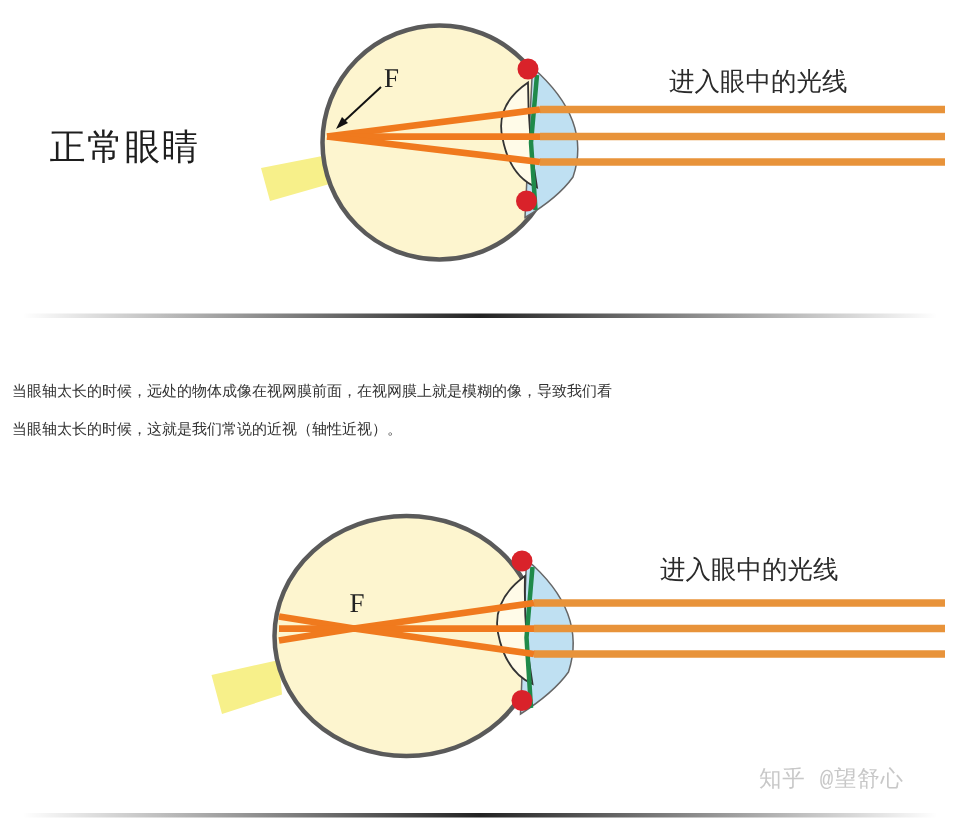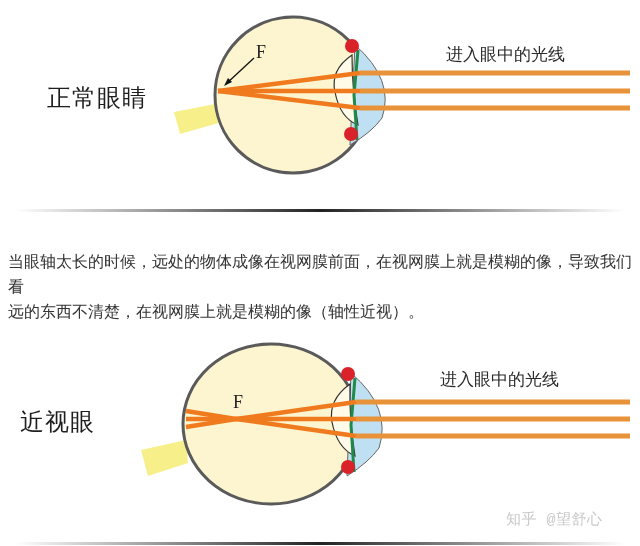--- a/index.html
+++ b/index.html
@@ -3,21 +3,21 @@
 <meta charset="utf-8">
 <style>
   html, body { margin:0; padding:0; background:#ffffff; }
   body { width:640px; height:546px; position:relative; overflow:hidden;
          font-family: "DejaVu Sans", "Liberation Sans", sans-serif; }
   .panel { position:absolute; left:0; width:640px; }
   .eye-label { position:absolute; font-size:24px; color:#1e1e1e; letter-spacing:1px; }
   .ray-label { position:absolute; font-size:17px; color:#2a2a2a;font-family:Liberation Mono, monospace; }
   .divider { position:absolute; left:15px; width:610px; height:3px;
              background: linear-gradient(to right, rgba(0,0,0,0) 0%, rgba(0,0,0,0.25) 15%, #222 50%, rgba(0,0,0,0.25) 85%, rgba(0,0,0,0) 100%); }
-  .para { position:absolute; left:8px; top:249px; width:628px; font-size:16px; line-height:25px; color:#333; }
+  .para { position:absolute; left:8px; top:249px; width:628px; font-size:10px; line-height:25px; color:#333; }
   .watermark { position:absolute; left:506px; top:510px; font-size:15px; color:#c8c8c8; letter-spacing:0.5px;font-family:Liberation Mono, monospace; }
   svg { position:absolute; left:0; }
 </style>
 </head>
 <body>
 
 <div class="panel" style="top:0;height:200px;">
   <svg width="640" height="200" viewBox="0 0 640 200" style="top:0;">
 
     <polygon points="174,112 220,103 222,122 180,134" fill="#f7f08a"></polygon>
@@ -41,29 +41,29 @@
     <g stroke="#f07a1e" stroke-width="4.5" fill="none">
       <line x1="360" y1="73" x2="218" y2="91"></line>
       <line x1="360" y1="91" x2="218" y2="91"></line>
       <line x1="360" y1="108" x2="218" y2="91"></line>
     </g>
 
     <line x1="254" y1="58" x2="226" y2="84" stroke="#111" stroke-width="1.3"></line>
     <polygon points="224,86 228,78 232,82" fill="#111"></polygon>
     <text x="256" y="58" font-family="Liberation Serif, serif" font-size="18" fill="#222">F</text>
   </svg>
-  <div class="eye-label" style="left:33px;top:82px;margin-left:14px;">正常眼睛</div>
+  <div class="eye-label" style="left:33px;top:82px;">正常眼睛</div>
   <div class="ray-label" style="left:446px;top:43px;">进入眼中的光线</div>
 </div>
 
 <div class="divider" style="top:209px;"></div>
 
 <div class="para">
   <div>当眼轴太长的时候，远处的物体成像在视网膜前面，在视网膜上就是模糊的像，导致我们看</div>
-  <div>远的东西不清楚，在视网膜上就是模糊的像（轴性近视）。</div>
+  <div>当眼轴太长的时候，这就是我们常说的近视（轴性近视）。</div>
 </div>
 
 <div class="panel" style="top:330px;height:200px;">
   <svg width="640" height="200" viewBox="0 0 640 200" style="top:0;">
     <polygon points="141,120 186,110 188,133 148,146" fill="#f7f08a"></polygon>
     <ellipse cx="271" cy="94" rx="88" ry="80" fill="#fdf5cf" stroke="#5a5a5a" stroke-width="3"></ellipse>
     <path d="M351,43 Q392,78 379,118 Q369,132 347,146 Z" fill="#bfe0f2" stroke="#666" stroke-width="1"></path>
     <path d="M350,54 Q328,70 332,92 Q337,118 355,126 Q349,90 350,54 Z" fill="#fffbe8" stroke="#333" stroke-width="1.2"></path>
     <path d="M355,48 L351,95 L354,142" stroke="#1f8a4a" stroke-width="3" fill="none"></path>
     <circle cx="348" cy="44" r="7" fill="#d9222a"></circle>
@@ -76,19 +76,18 @@
     <g stroke="#f07a1e" stroke-width="4.5" fill="none">
       <line x1="356" y1="72" x2="236" y2="89"></line>
       <line x1="356" y1="89" x2="236" y2="89"></line>
       <line x1="356" y1="106" x2="236" y2="89"></line>
       <line x1="236" y1="89" x2="186" y2="81"></line>
       <line x1="236" y1="89" x2="186" y2="89"></line>
       <line x1="236" y1="89" x2="186" y2="97"></line>
     </g>
     <text x="233" y="78" font-family="Liberation Serif, serif" font-size="18" fill="#222">F</text>
   </svg>
-  <div class="eye-label" style="left:20px;top:76px;">近视眼</div>
   <div class="ray-label" style="left:440px;top:38px;">进入眼中的光线</div>
 </div>
 
 <div class="watermark">知乎 @望舒心</div>
 
 <div class="divider" style="top:542px;"></div>
 
 </body></html>

